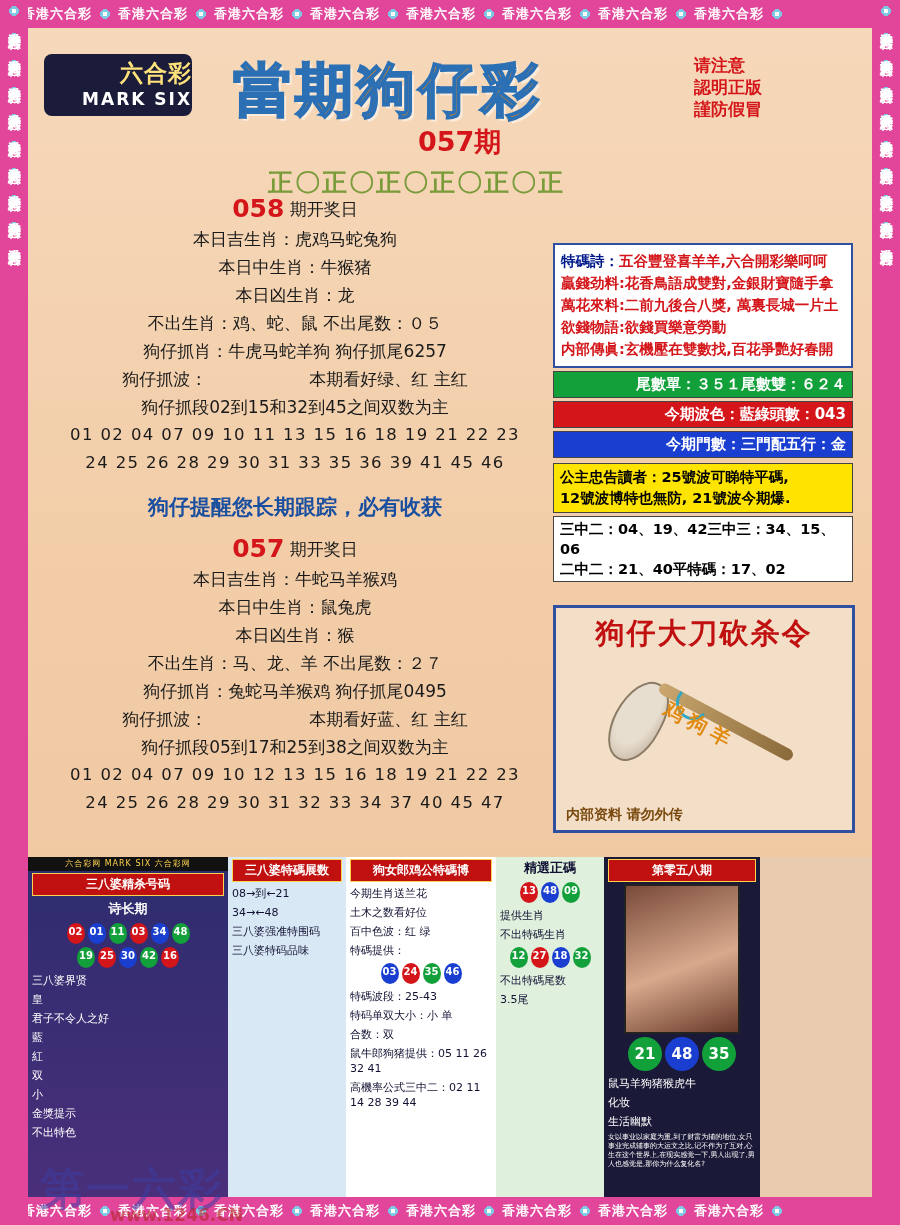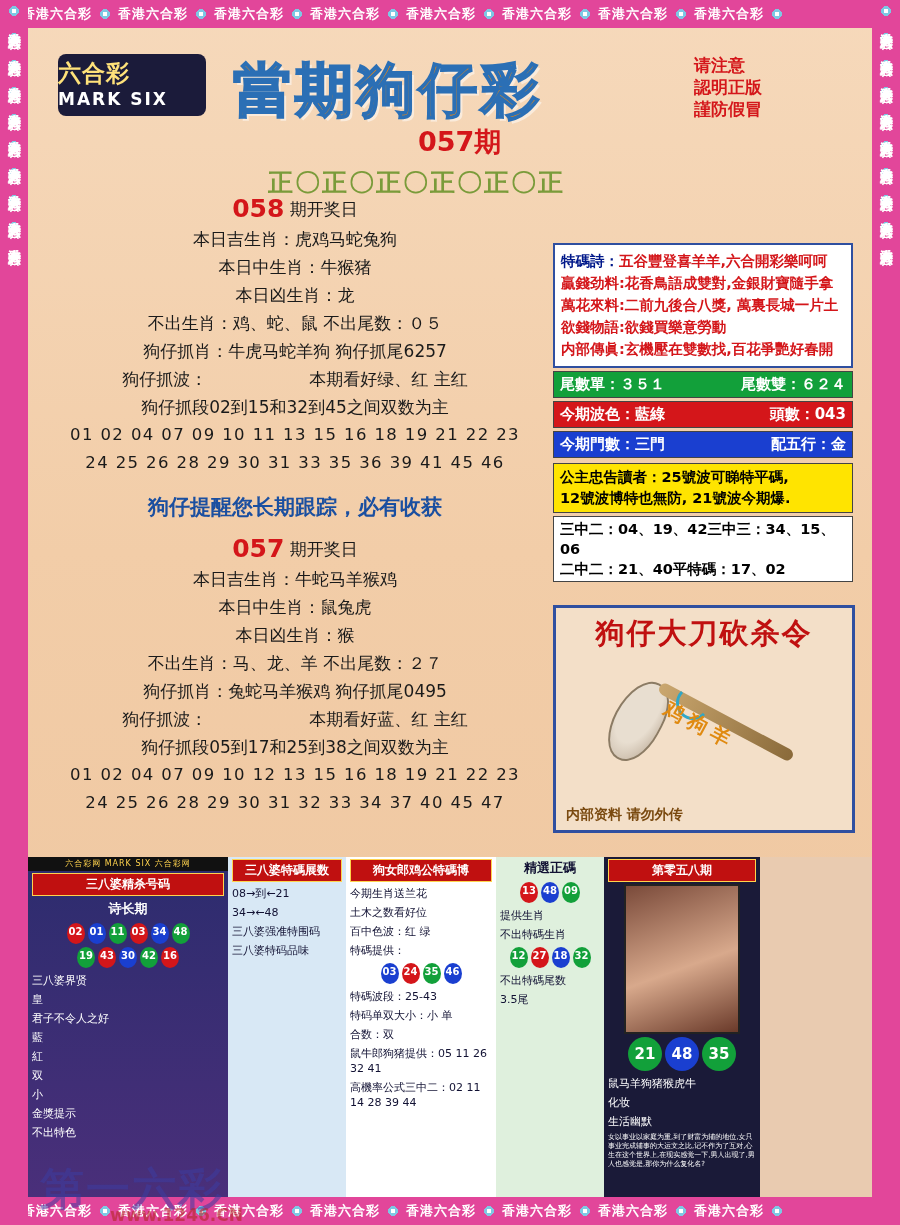--- a/index.html
+++ b/index.html
@@ -58,26 +58,26 @@
     display: block;
     margin: 4px auto;
     text-align: center;
   }
   
   .header {
     position: absolute; left: 28px; top: 28px;
     width: 844px; height: 140px;
   }
   .logo {
-    position: absolute; left: 30px; top: 26px;
+    position: absolute; left: 16px; top: 26px;
     width: 148px; height: 62px;
     background: #1b1b3a;
     border-radius: 8px;
     color: #ffd34d;
-    text-align: left;
+    text-align: right;
     padding-top: 4px;
   }
   .logo .l1 { font-size: 23px; font-weight: bold; letter-spacing: 1px; color:#ffe27a;}
   .logo .l2 { font-size: 17px; font-weight: bold; color:#ffffff; letter-spacing:2px;}
   .title-main {
     position: absolute; left: 205px; top: 24px;
     font-size: 58px; font-weight: bold;
     font-family: "DejaVu Sans", sans-serif;
     color: #ff8a00;
     -webkit-text-stroke: 2px #2b6fb5;
@@ -131,21 +131,21 @@
     line-height: 22px;
     color: #d4161a;
     font-weight: bold;
   }
   .poem-box .t1 { color: #00188a; }
   .bar {
     margin-top: 3px;
     font-size: 15px; font-weight: bold;
     padding: 3px 6px;
     border: 1px solid #444;
-    display: flex; justify-content: space-between;
+    display: flex; justify-content: flex-end;
   }
   .bar.green { background: #12a03a; color: #ffffff; }
   .bar.red { background: #d4161a; color: #ffffff; }
   .bar.blue { background: #1a3fd0; color: #ffffff; }
   .yellow-box {
     margin-top: 5px;
     background: #ffe400;
     border: 1px solid #444;
     padding: 3px 6px;
     font-size: 14.5px; font-weight: bold;
@@ -457,21 +457,21 @@
       <div class="ballrow">
         <span class="ball b-red">02</span>
         <span class="ball b-blue">01</span>
         <span class="ball b-green">11</span>
         <span class="ball b-red">03</span>
         <span class="ball b-blue">34</span>
         <span class="ball b-green">48</span>
       </div>
       <div class="ballrow">
         <span class="ball b-green">19</span>
-        <span class="ball b-red">43</span>
+        <span class="ball b-red">25</span>
         <span class="ball b-blue">30</span>
         <span class="ball b-green">42</span>
         <span class="ball b-red">16</span>
       </div>
       <div class="panel-text w">三八婆界贤</div>
       <div class="panel-text w">皇</div>
       <div class="panel-text w">君子不令人之好</div>
       <div class="panel-text w">藍</div>
       <div class="panel-text w">紅</div>
       <div class="panel-text w">双</div>

